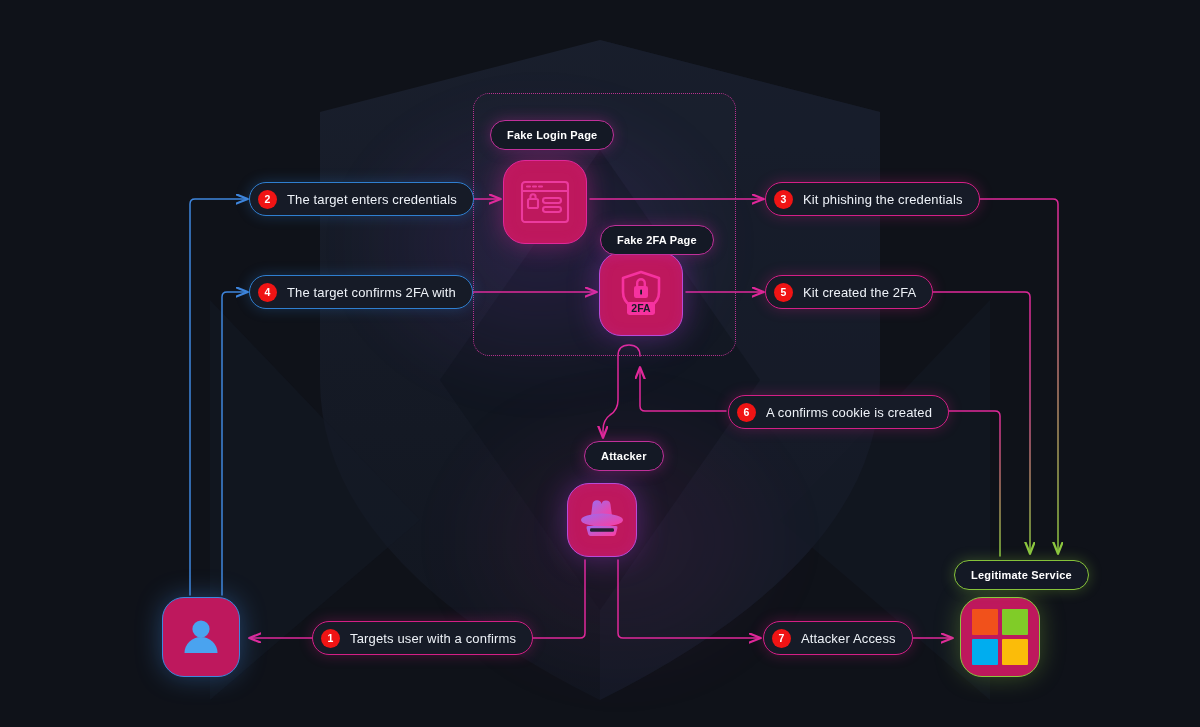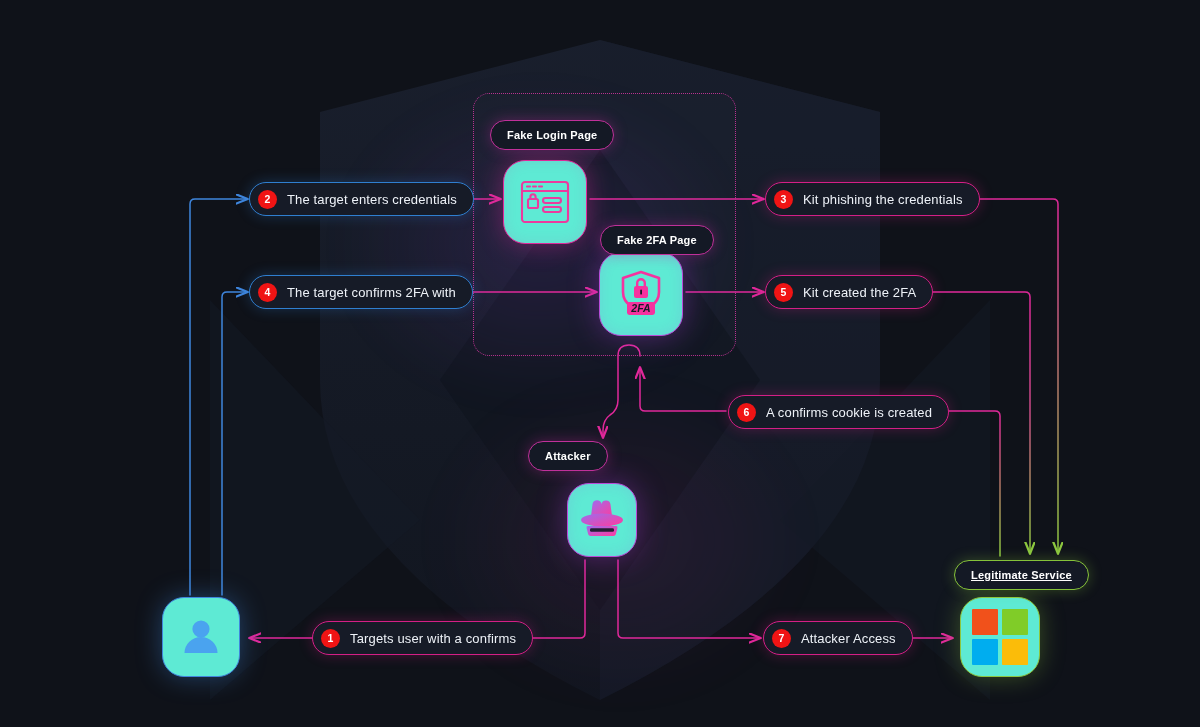--- a/index.html
+++ b/index.html
@@ -42,21 +42,21 @@
     box-shadow:0 0 22px rgba(255,30,150,.55), 0 0 48px rgba(255,30,150,.22);
   }
 
   
   .label-pill {
     height:30px; padding:0 16px; font-size:11px;
     background:#141925; border:1.3px solid #c0309a;
     box-shadow:0 0 14px rgba(200,40,160,.35);
   }
   .label-pill.blue { border-color:#3d7fd6; box-shadow:0 0 14px rgba(60,130,215,.35); }
-  .label-pill.green { border-color:#86c33a; box-shadow:0 0 14px rgba(134,195,58,.32);text-decoration:underline; }
+  .label-pill.green { border-color:#86c33a; box-shadow:0 0 14px rgba(134,195,58,.32); }
 
   
   .step {
     position:absolute; z-index:4; height:34px;
     display:flex; align-items:center; gap:10px;
     padding:0 16px 0 8px; border-radius:999px;
     background:#161b27; border:1.4px solid #d41f86;
     box-shadow:0 0 14px rgba(212,31,134,.30);
     white-space:nowrap;
   }
@@ -64,21 +64,21 @@
   .step .num {
     width:19px; height:19px; flex:0 0 19px; border-radius:50%;
     background:#f01414; color:#fff; font-size:10.5px; font-weight:700;
     display:flex; align-items:center; justify-content:center; line-height:1;
   }
   .step .txt { font-size:13px; color:#eef2f8; font-weight:500; letter-spacing:.15px; }
 
   
   .tile {
     position:absolute; z-index:3; border-radius:22px;
-    background:#5eead4; display:flex; align-items:center; justify-content:center;font-style:italic;
+    background:#be185d; display:flex; align-items:center; justify-content:center;
   }
   .tile.magenta { border:1.5px solid #e0289a; box-shadow:0 0 26px rgba(224,40,154,.42), inset 0 0 14px rgba(224,40,154,.10); }
   .tile.violet  { border:1.5px solid #b84bd8; box-shadow:0 0 30px rgba(170,60,220,.40), inset 0 0 14px rgba(170,60,220,.12); }
   .tile.blue    { border:1.5px solid #3f86dd; box-shadow:0 0 26px rgba(63,134,221,.40); }
   .tile.green   { border:1.5px solid #8cc63f; box-shadow:0 0 24px rgba(140,198,63,.34); }
 
   
   .kit-box {
     position:absolute; left:473px; top:93px; width:263px; height:263px;
     border:1.4px dotted #b8318f; border-radius:16px; z-index:2;
@@ -172,21 +172,21 @@
     </g>
   </svg>
 
   <div class="kit-box"></div>
 
 
   <div class="pill label-pill" style="left:490px; top:120px;">Fake Login Page</div>
 
   <div class="pill label-pill" style="left:600px; top:213px;margin-top:12px;">Fake 2FA Page</div>
 
-  <div class="pill label-pill" style="left:528px; top:441px;">Attacker</div>
+  <div class="pill label-pill" style="left:584px; top:441px;">Attacker</div>
 
 
   <div class="pill label-pill green" style="left:954px; top:560px;">Legitimate Service</div>
 
   <div class="tile magenta" style="left:503px; top:160px; width:84px; height:84px;">
     <svg width="50" height="44" viewBox="0 0 50 44">
       <g fill="none" stroke="#ec3a9e" stroke-width="2.1" stroke-linejoin="round" stroke-linecap="round">
         <rect x="2" y="2" width="46" height="40" rx="3"></rect>
         <path d="M2 11 H48"></path>
         <path d="M7 6.5 h3 M13 6.5 h3 M19 6.5 h3"></path>

